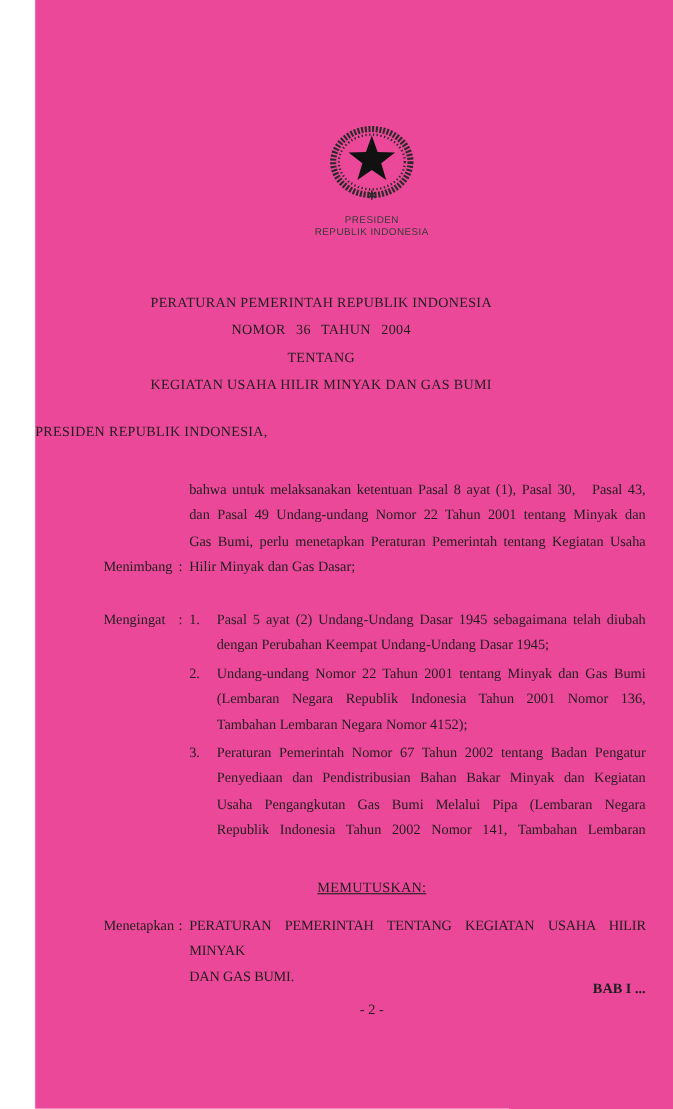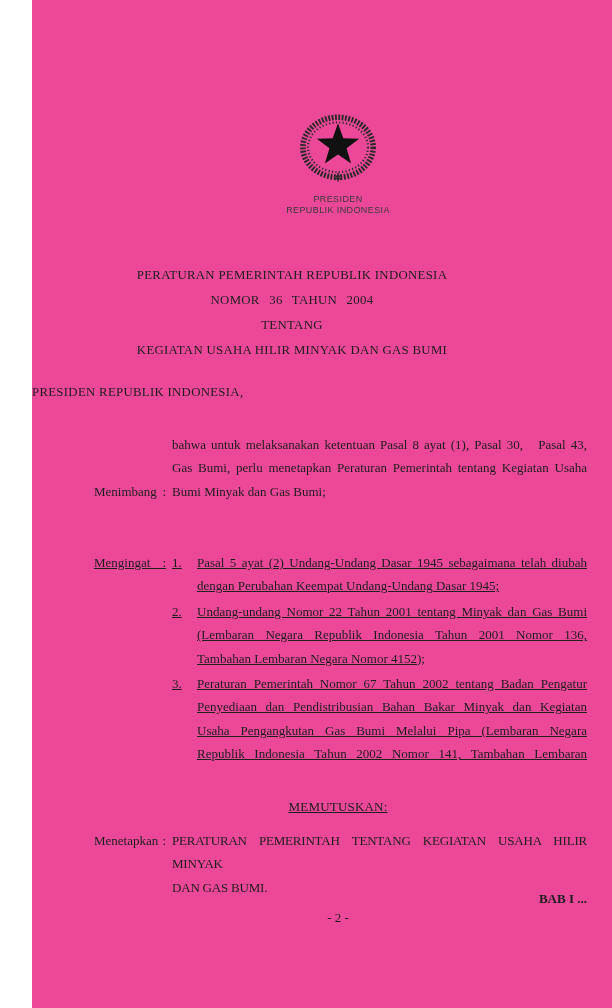--- a/index.html
+++ b/index.html
@@ -68,21 +68,21 @@
     text-align: justify;
     text-align-last: justify;
   }
   .row-content { width: 415px; flex: none; }
 
   .jline { text-align: justify; text-align-last: justify; }
   .lline { text-align: left; }
   .caps  { letter-spacing: -0.2px; }
 
   .row-menimbang  { top: 433px; align-items: flex-end; }
-  .row-mengingat  { top: 551px; text-decoration: underline; }
+  .row-mengingat  { top: 551px; }
   .row-menetapkan { top: 829px; }
 
   .list-item { display: flex; margin-bottom: 2px; }
   .item-num  { width: 25px; flex: none; }
   .item-lines { width: 390px; flex: none; }
 
   .memutuskan {
     position: absolute;
     top: 799px; left: 0;
     width: 612px;
@@ -132,22 +132,23 @@
     <div>TENTANG</div>
     <div>KEGIATAN USAHA HILIR MINYAK DAN GAS BUMI</div>
   </div>
 
   <div class="opening-line">PRESIDEN REPUBLIK INDONESIA,</div>
 
   <div class="row row-menimbang">
     <div class="row-label">Menimbang :</div>
     <div class="row-content">
       <div class="jline">bahwa untuk melaksanakan ketentuan Pasal 8 ayat (1), Pasal 30, &nbsp;&nbsp;Pasal 43,</div>
+      <div class="jline">dan Pasal 49 Undang-undang Nomor 22 Tahun 2001 tentang Minyak dan</div>
       <div class="jline">Gas Bumi, perlu menetapkan Peraturan Pemerintah tentang Kegiatan Usaha</div>
-      <div class="lline">Bumi Minyak dan Gas Bumi;</div>
+      <div class="lline">Hilir Minyak dan Gas Dasar;</div>
     </div>
   </div>
 
   <div class="row row-mengingat">
     <div class="row-label">Mengingat :</div>
     <div class="row-content">
 
       <div class="list-item">
         <div class="item-num">1.</div>
         <div class="item-lines">

